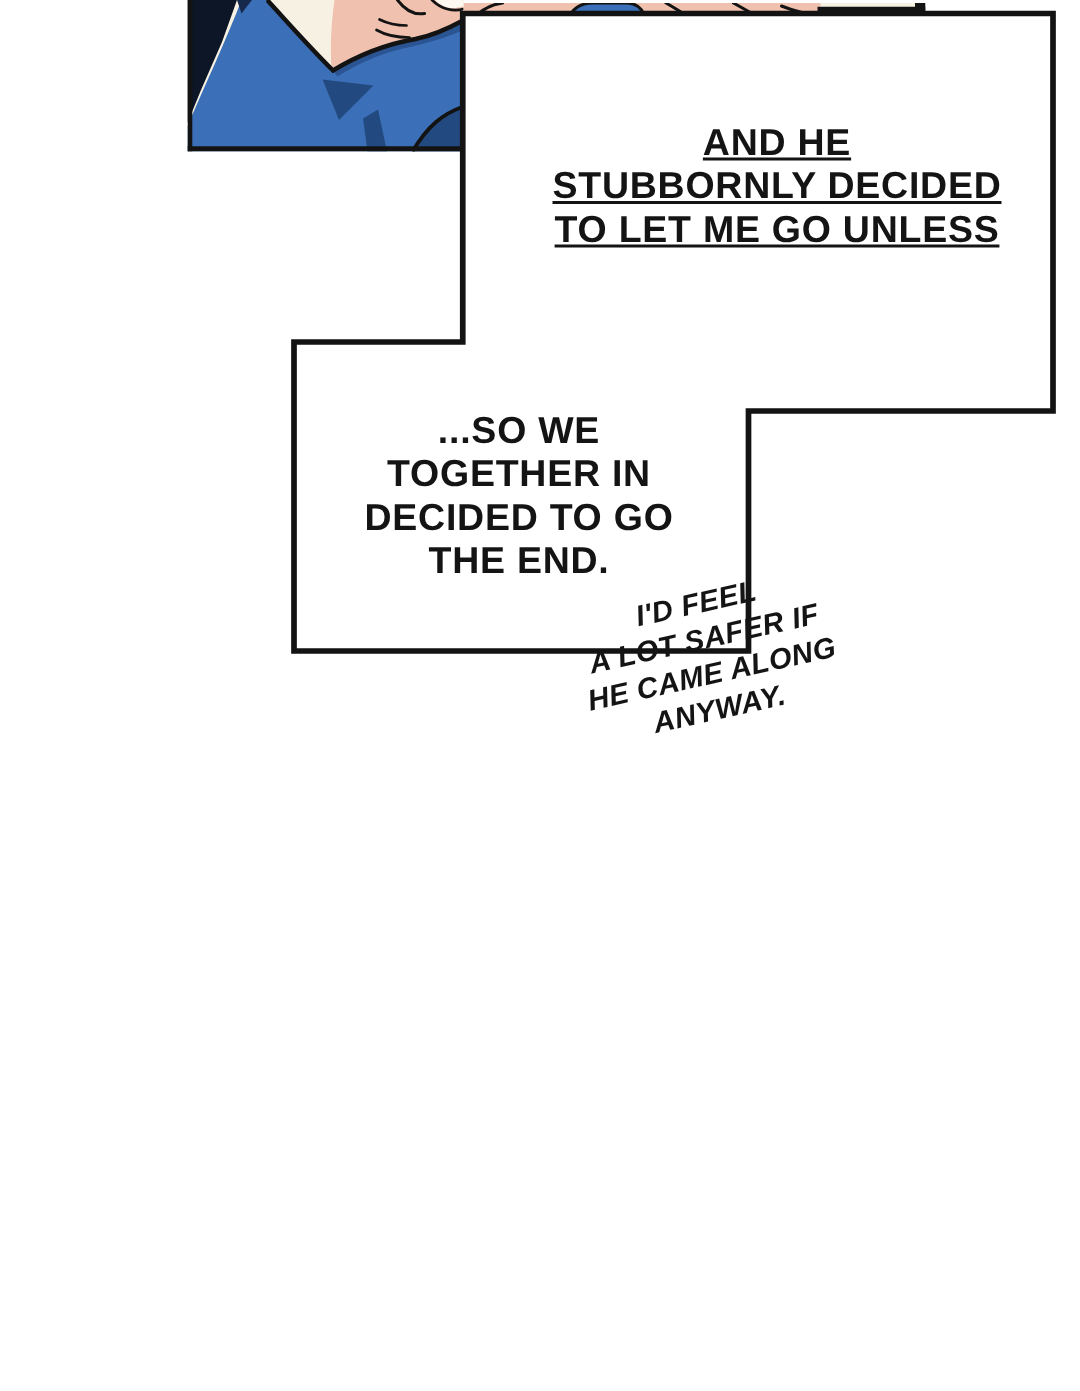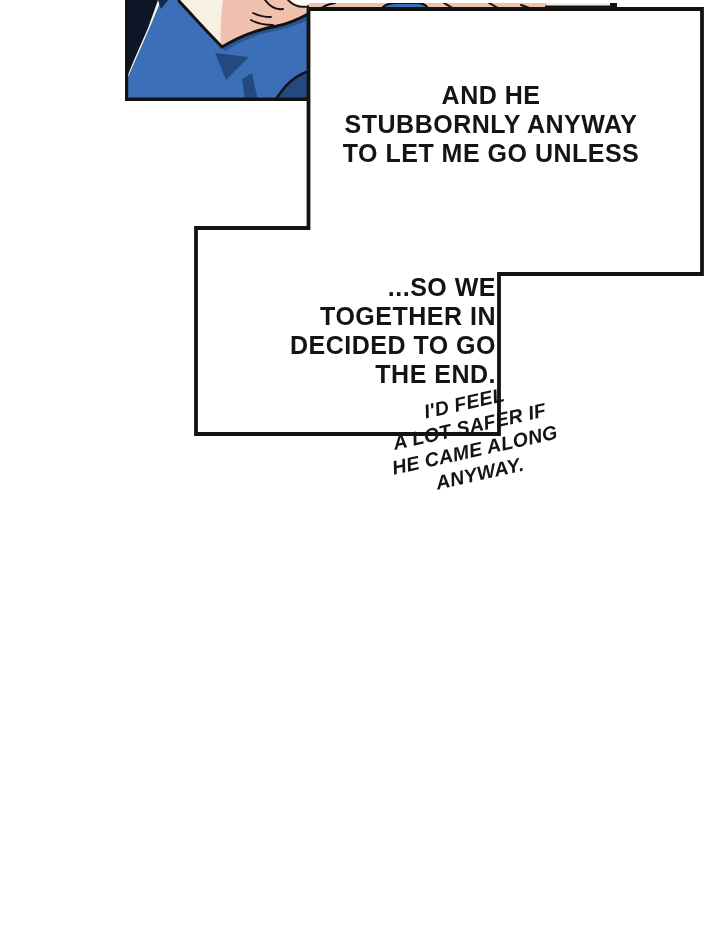--- a/index.html
+++ b/index.html
@@ -16,22 +16,22 @@
   .artwork-sliver { left: 309px; top: 0; width: 308px; height: 11px; }
   .bubble-layer { left: 0; top: 0; width: 720px; height: 440px; }
   .speech-text {
     color: var(--text-color, #141414);
     font-weight: bold;
     text-align: center;
     letter-spacing: 0.5px;
     white-space: nowrap;
   }
   .speech-text .line { display: block; }
-  .bubble1-text { left: 296px; top: 81px;  width: 390px; font-size: 25px; line-height: 29px; }
-  .bubble2-text { left: 196px; top: 273px; width: 300px; font-size: 25px; line-height: 29px; text-align: right; }
+  .bubble1-text { left: 323px; top: 81px;  width: 390px; font-size: 25px; line-height: 29px; text-decoration: underline; }
+  .bubble2-text { left: 196px; top: 273px; width: 300px; font-size: 25px; line-height: 29px; }
   .aside-text {
     left: 384px; top: 390px; width: 176px; height: 96px;
     font-size: 19.5px; line-height: 24px;
     font-style: italic;
     letter-spacing: 0.3px;
     transform: rotate(-12.5deg);
     transform-origin: 50% 50%;
   }
 </style>
 </head>
@@ -85,21 +85,21 @@
       <rect x="301" y="0" width="7" height="9" style="fill:var(--ink)"></rect>
     </svg>
   </div>
 
   <svg class="abs bubble-layer" width="720" height="440" viewBox="0 0 720 440">
     <polygon points="308.5,9 702,9 702,274 499,274 499,434 196,434 196,228 308.5,228" style="fill:var(--bubble-fill);stroke:var(--ink)" stroke-width="3.8" stroke-linejoin="miter"></polygon>
   </svg>
 
   <div class="abs speech-text bubble1-text">
     <span class="line">AND HE</span>
-    <span class="line">STUBBORNLY ANYWAY</span>
+    <span class="line">STUBBORNLY DECIDED</span>
     <span class="line">TO LET ME GO UNLESS</span>
   </div>
 
   <div class="abs speech-text bubble2-text">
     <span class="line">...SO WE</span>
     <span class="line">TOGETHER IN</span>
     <span class="line">DECIDED TO GO</span>
     <span class="line">THE END.</span>
   </div>
 

